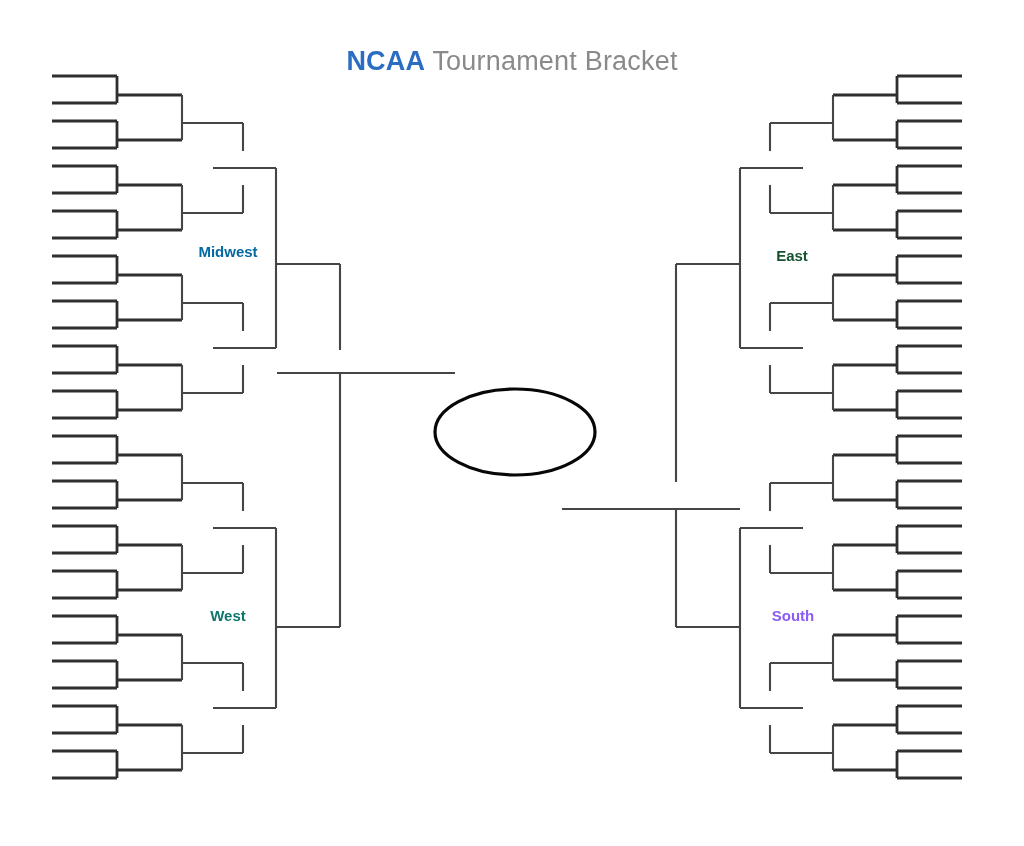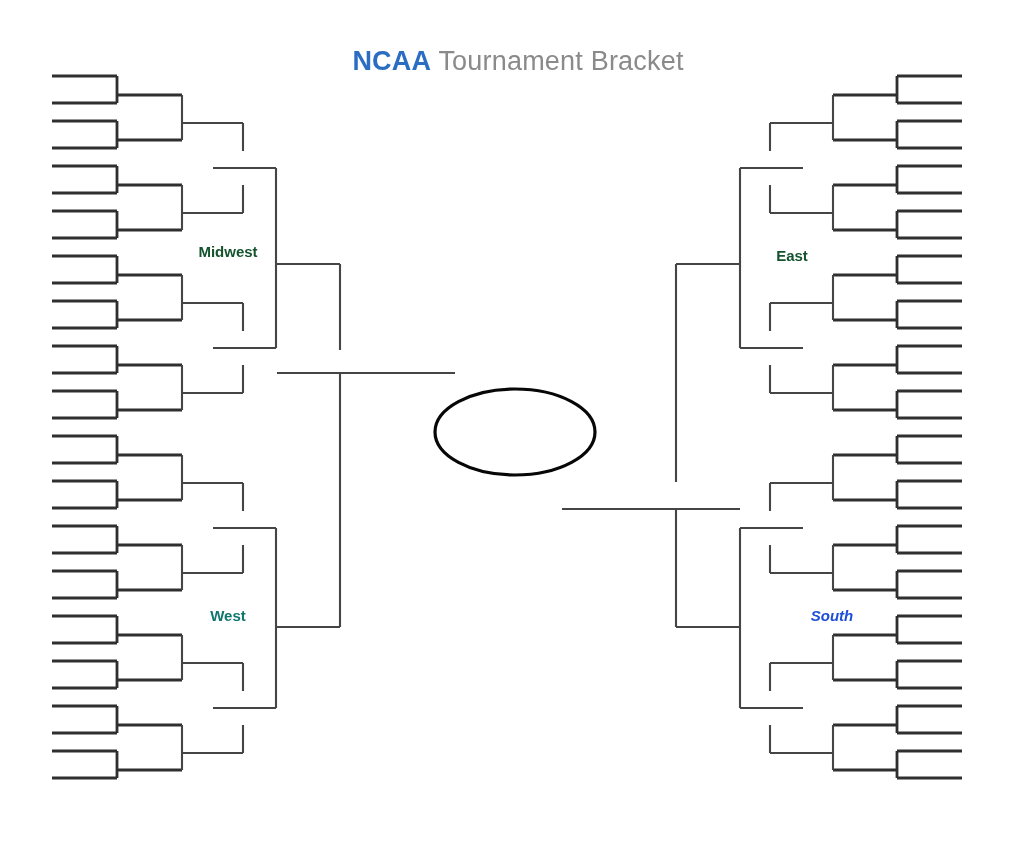--- a/index.html
+++ b/index.html
@@ -7,21 +7,20 @@
     position:relative;
     width:1024px;height:846px;
     background:#ffffff;
     overflow:hidden;
     font-family:"Liberation Sans","DejaVu Sans",sans-serif;
   }
   .title{
     position:absolute;
     top:46px;left:50%;
     transform:translateX(-50%);
-    margin-left:6px;
     white-space:nowrap;
     font-size:27px;
     letter-spacing:0.2px;
     user-select:none;
   }
   .title .accent{
     font-weight:bold;
     color:#2c6dc4;
   }
   .title .rest{
@@ -50,18 +49,18 @@
   <div class="title">
     <span class="accent" style="color: rgb(44, 109, 196);">NCAA</span><span> </span><span class="rest" style="color: rgb(138, 138, 138);">Tournament Bracket</span>
   </div>
 
   <svg id="bracket-svg" class="bracket-svg" width="1024" height="846" viewBox="0 0 1024 846">
     <ellipse cx="515" cy="432" rx="80" ry="43" fill="none" stroke-width="3.2" stroke="#070707"></ellipse>
   <path d="M52 76H117M52 103H117M117 76V103M117 95H182M52 121H117M52 148H117M117 121V148M117 140H182M52 166H117M52 193H117M117 166V193M117 185H182M52 211H117M52 238H117M117 211V238M117 230H182M52 256H117M52 283H117M117 256V283M117 275H182M52 301H117M52 328H117M117 301V328M117 320H182M52 346H117M52 373H117M117 346V373M117 365H182M52 391H117M52 418H117M117 391V418M117 410H182M52 436H117M52 463H117M117 436V463M117 455H182M52 481H117M52 508H117M117 481V508M117 500H182M52 526H117M52 553H117M117 526V553M117 545H182M52 571H117M52 598H117M117 571V598M117 590H182M52 616H117M52 643H117M117 616V643M117 635H182M52 661H117M52 688H117M117 661V688M117 680H182M52 706H117M52 733H117M117 706V733M117 725H182M52 751H117M52 778H117M117 751V778M117 770H182M962 76H897M962 103H897M897 76V103M897 95H833M962 121H897M962 148H897M897 121V148M897 140H833M962 166H897M962 193H897M897 166V193M897 185H833M962 211H897M962 238H897M897 211V238M897 230H833M962 256H897M962 283H897M897 256V283M897 275H833M962 301H897M962 328H897M897 301V328M897 320H833M962 346H897M962 373H897M897 346V373M897 365H833M962 391H897M962 418H897M897 391V418M897 410H833M962 436H897M962 463H897M897 436V463M897 455H833M962 481H897M962 508H897M897 481V508M897 500H833M962 526H897M962 553H897M897 526V553M897 545H833M962 571H897M962 598H897M897 571V598M897 590H833M962 616H897M962 643H897M897 616V643M897 635H833M962 661H897M962 688H897M897 661V688M897 680H833M962 706H897M962 733H897M897 706V733M897 725H833M962 751H897M962 778H897M897 751V778M897 770H833" fill="none" stroke="#2f2f2f" stroke-width="2.8"></path>
       <path d="M182 95V140M182 123H243M243 123V151M182 185V230M182 213H243M243 213V185M182 275V320M182 303H243M243 303V331M182 365V410M182 393H243M243 393V365M213 168H276M213 348H276M276 168V348M276 264H340M340 264V350M182 455V500M182 483H243M243 483V511M182 545V590M182 573H243M243 573V545M182 635V680M182 663H243M243 663V691M182 725V770M182 753H243M243 753V725M213 528H276M213 708H276M276 528V708M276 627H340M340 373V627M277 373H455M833 95V140M833 123H770M770 123V151M833 185V230M833 213H770M770 213V185M833 275V320M833 303H770M770 303V331M833 365V410M833 393H770M770 393V365M803 168H740M803 348H740M740 168V348M740 264H676M676 264V482M833 455V500M833 483H770M770 483V511M833 545V590M833 573H770M770 573V545M833 635V680M833 663H770M770 663V691M833 725V770M833 753H770M770 753V725M803 528H740M803 708H740M740 528V708M740 627H676M676 509V627M562 509H740" fill="none" stroke="#454545" stroke-width="2.1"></path>
     </svg>
 
-  <div class="region-label" style="left: 228px; top: 251px; color: #14532d;">Midwest</div>
+  <div class="region-label" style="left: 228px; top: 251px; color: #0369a1;">Midwest</div>
   <div class="region-label" style="left: 228px; top: 615px; color: #0f766e;">West</div>
   <div class="region-label" style="left: 792px; top: 255px; color: #14532d;">East</div>
-  <div class="region-label" style="left: 832px; top: 615px; color: #1d4ed8; font-style: italic;">South</div>
+  <div class="region-label" style="left: 793px; top: 615px; color: #8b5cf6;">South</div>
 
 </div>
 
 </body></html>

